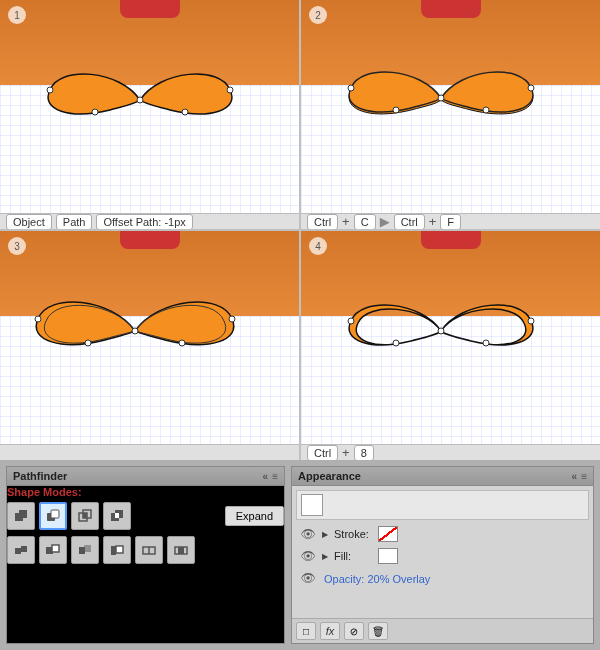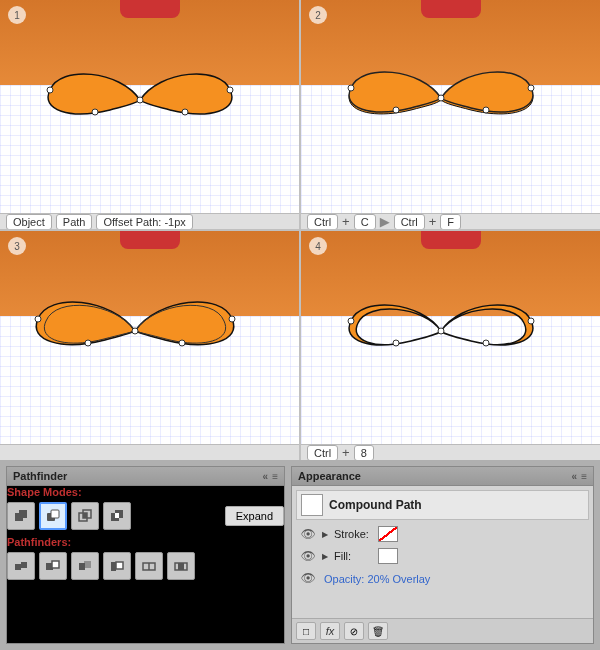--- a/index.html
+++ b/index.html
@@ -532,21 +532,20 @@
 
           <div class="mode-btn">
             <svg width="16" height="16" viewBox="0 0 16 16">
                 <rect x="2" y="5" width="8" height="8" fill="#555"></rect>
                 <rect x="6" y="2" width="8" height="8" fill="#555"></rect>
                 <rect x="6" y="5" width="4" height="5" fill="white"></rect>
               </svg>
           </div>
           <button class="expand-btn">Expand</button>
         </div>
-        <div class="section-label">Pathfinders:</div>
         <div class="pathfinders-row">
           <div class="pf-btn">
             <svg width="16" height="16" viewBox="0 0 16 16">
                 <rect x="2" y="6" width="6" height="6" fill="#555"></rect>
                 <rect x="8" y="4" width="6" height="6" fill="#555"></rect>
               </svg>
           </div>
           <div class="pf-btn">
             <svg width="16" height="16" viewBox="0 0 16 16">
                 <rect x="1" y="5" width="7" height="7" fill="#555"></rect>
@@ -586,21 +585,20 @@
         <span>Appearance</span>
         <div class="titlebar-icons">
           <span>«</span>
           <span>≡</span>
         </div>
       </div>
       <div class="appearance-content">
 
         <div class="compound-path-row">
           <div class="cp-swatch"></div>
-          <span class="cp-label">Compound Path</span>
         </div>
 
         <div class="attr-row">
           <div class="eye-icon">👁</div>
           <div class="triangle-icon">▶</div>
           <span class="attr-label">Stroke:</span>
           <div class="swatch-small swatch-red-x"></div>
         </div>
 
         <div class="attr-row">

